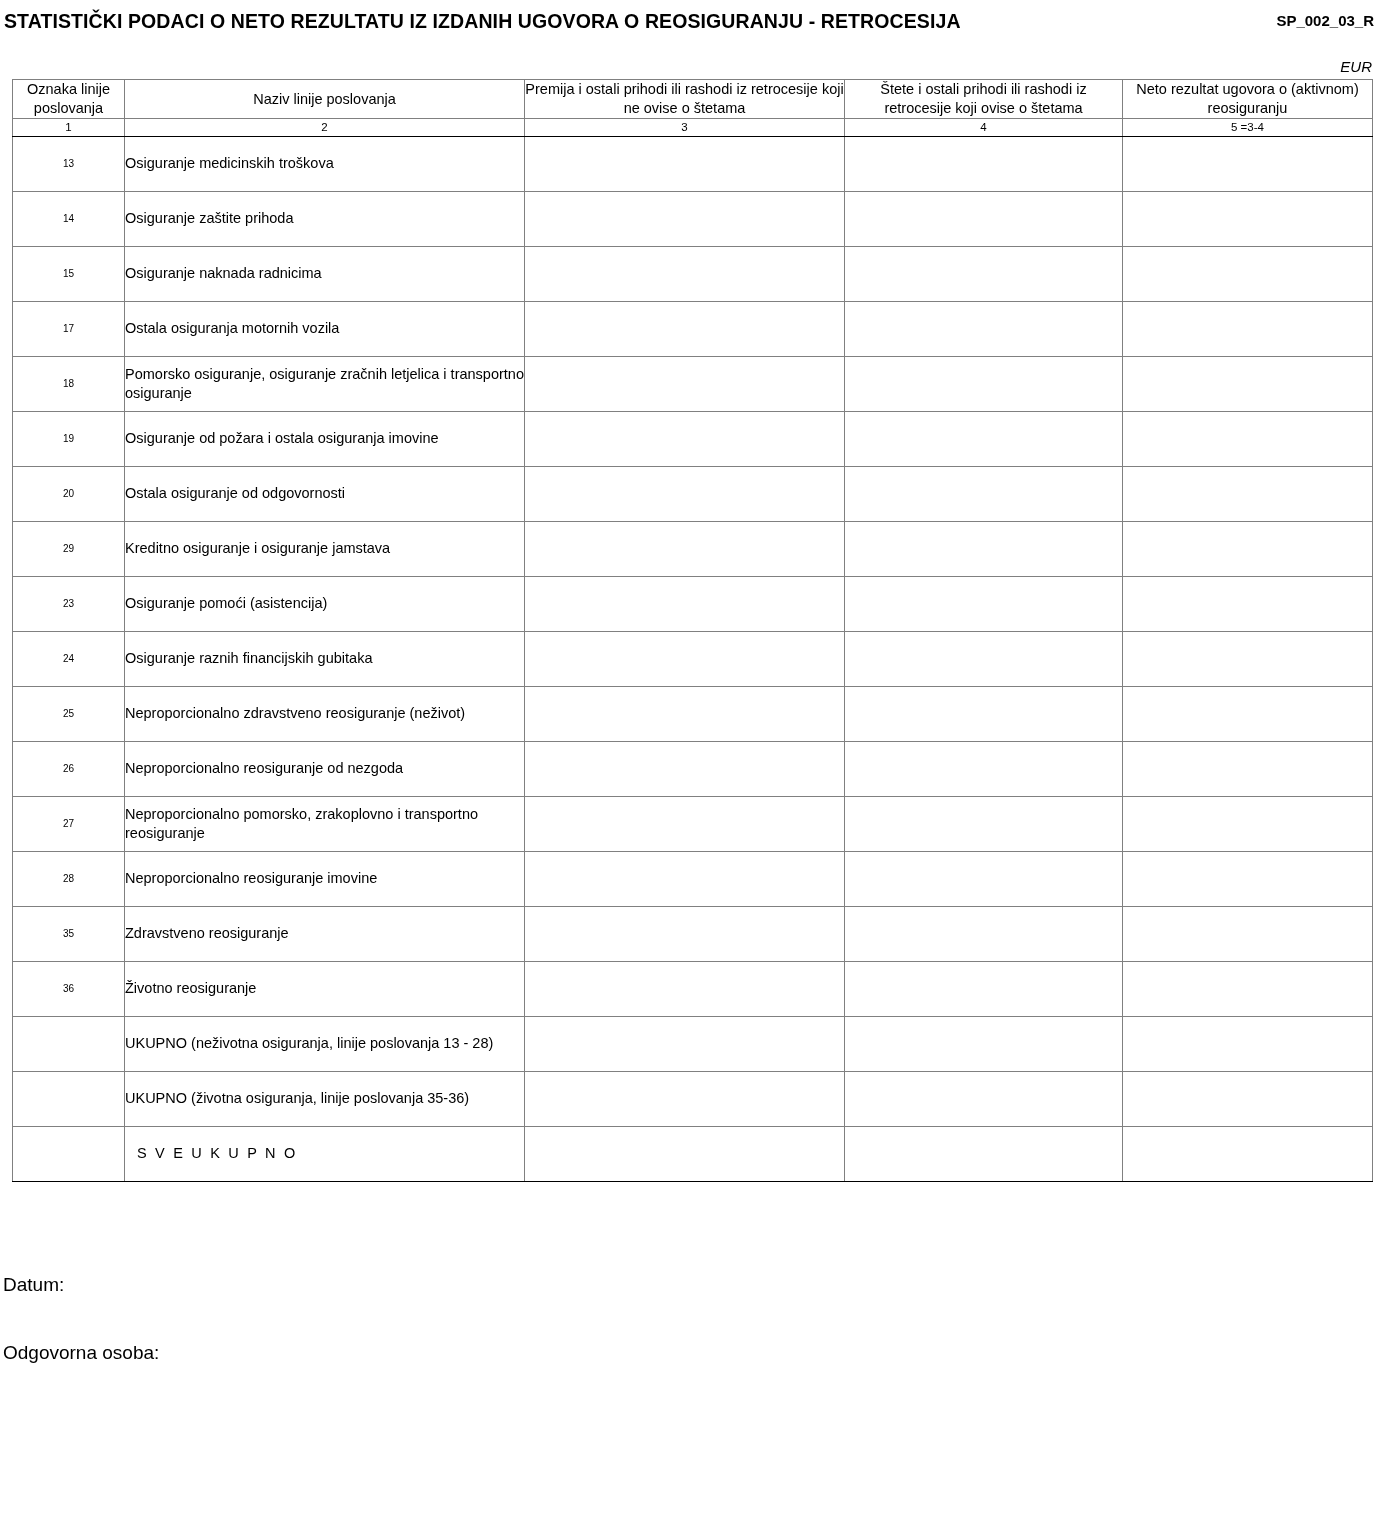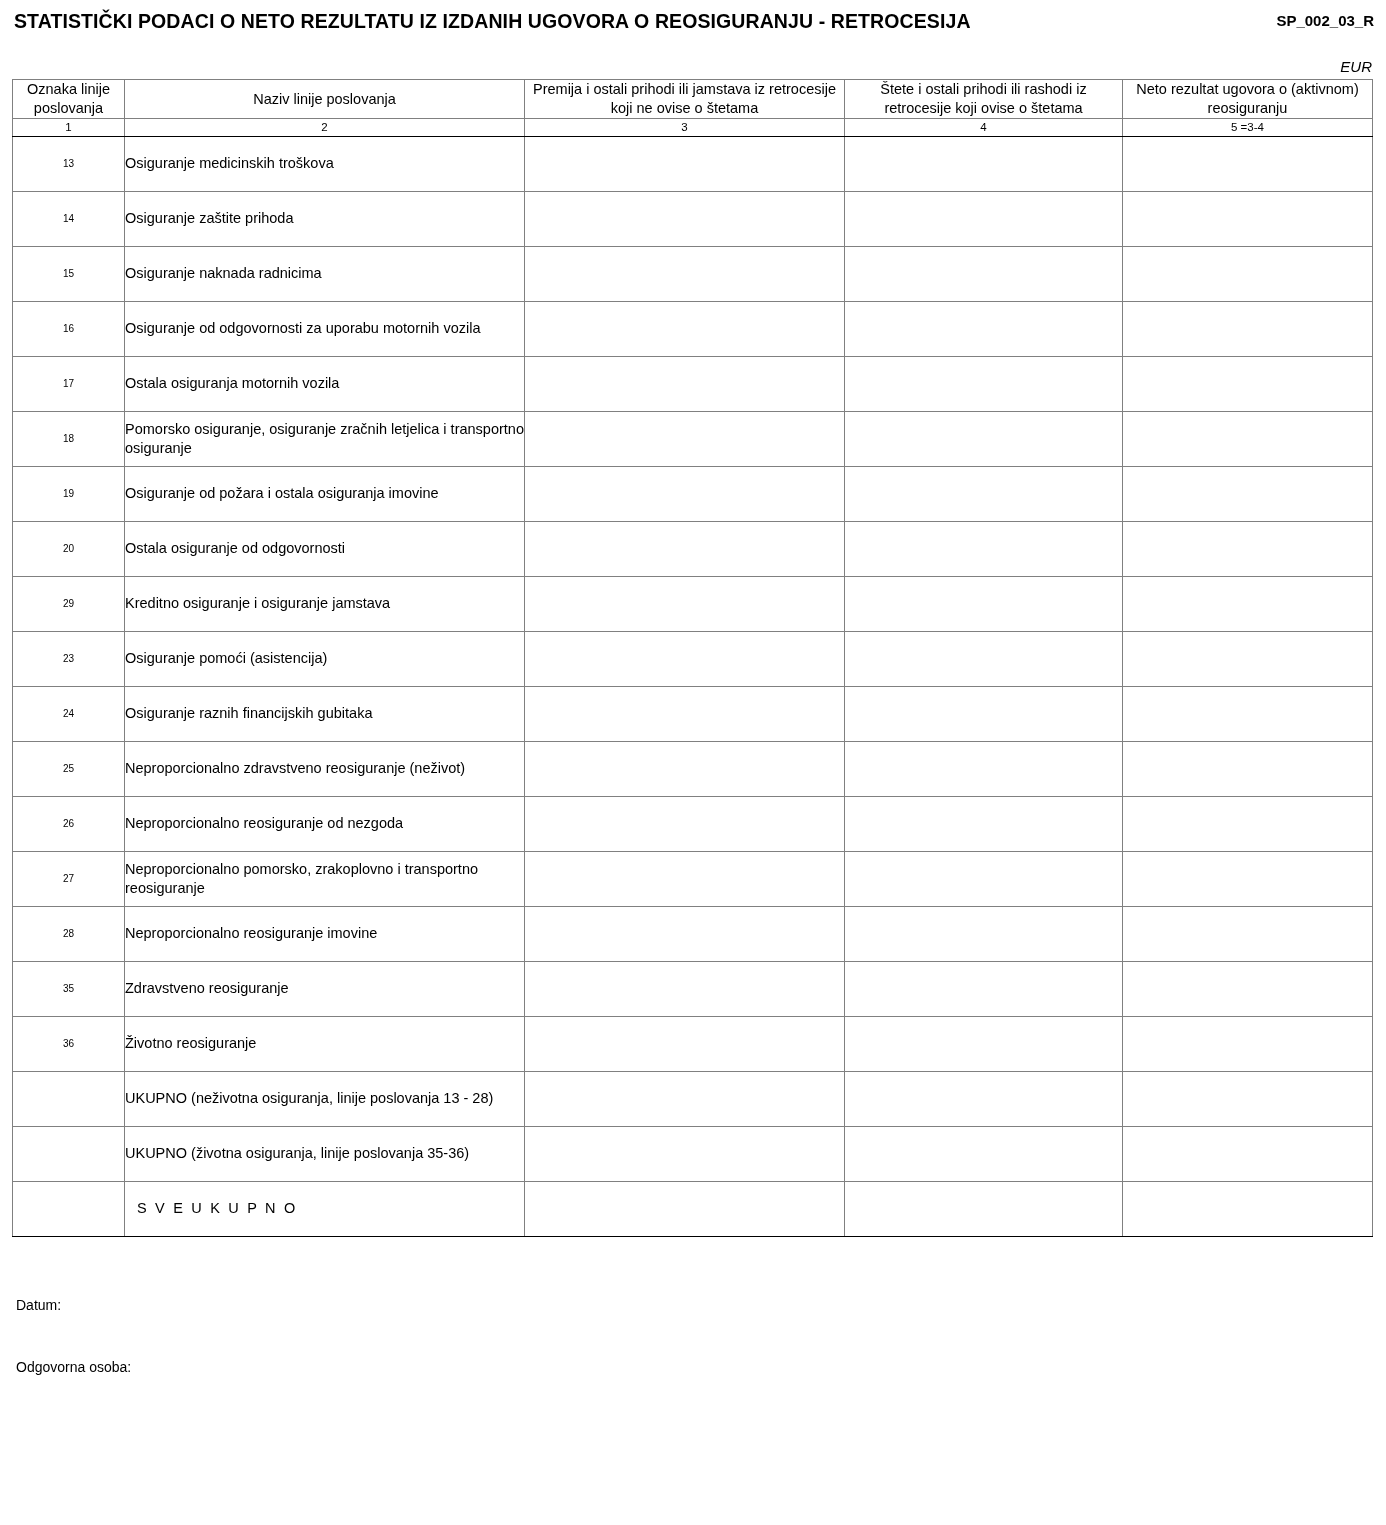--- a/index.html
+++ b/index.html
@@ -19,21 +19,21 @@
     position: relative;
     width: 1386px;
     height: 1525px;
     box-sizing: border-box;
     padding: 0;
   }
   .header-row {
     display: flex;
     align-items: flex-start;
     justify-content: space-between;
-    padding: 10px 8px 0 14px;
+    padding: 10px 8px 0 4px;
     gap: 30px;
   }
   .doc-title {
     font-size: 19.5px;
     font-weight: bold;
     letter-spacing: 0.1px;
     line-height: 1.15;
   }
   .doc-code {
     font-size: 15px;
@@ -108,23 +108,23 @@
   tr.grand td.name {
     font-size: 14.5px;
     letter-spacing: 2.2px;
     padding-left: 12px;
   }
   
   .thick-left { border-left: 1.6px solid #000 !important; }
   tbody tr:last-child td { border-bottom: 1.6px solid #000 !important; margin-top: 15px; }
 
   .footer {
-    margin-top: 60px;
-    padding-left: 16px;
-    font-size: 14px;
+    margin-top: 92px;
+    padding-left: 3px;
+    font-size: 19px;
   }
   .footer div { margin-bottom: 46px; }
 </style>
 </head>
 <body>
 
 <div class="page">
 
   <div class="header-row">
     <div class="doc-title">STATISTIČKI PODACI O NETO REZULTATU IZ IZDANIH UGOVORA O REOSIGURANJU - RETROCESIJA</div>
@@ -138,21 +138,21 @@
       <col class="c1">
         <col class="c2">
         <col class="c3">
         <col class="c4">
         <col class="c5">
     </colgroup>
     <thead>
       <tr>
         <th class="h1">Oznaka linije poslovanja</th>
         <th class="h1 thick-left">Naziv linije poslovanja</th>
-        <th class="h1 thick-left">Premija i ostali prihodi ili jamstava iz retrocesije koji ne ovise o štetama</th>
+        <th class="h1 thick-left">Premija i ostali prihodi ili rashodi iz retrocesije koji ne ovise o štetama</th>
         <th class="h1 thick-left">Štete i ostali prihodi ili rashodi iz retrocesije koji ovise o štetama</th>
         <th class="h1 thick-left">Neto rezultat ugovora o (aktivnom) reosiguranju</th>
       </tr>
       <tr class="numrow">
         <td>1</td>
         <td class="thick-left">2</td>
         <td class="thick-left">3</td>
         <td class="thick-left">4</td>
         <td class="thick-left">5 =3-4</td>
       </tr>
@@ -173,27 +173,20 @@
           <td class="val thick-left"></td>
         </tr>
         <tr>
           <td class="code">15</td>
           <td class="name thick-left">Osiguranje naknada radnicima</td>
           <td class="val thick-left"></td>
           <td class="val thick-left"></td>
           <td class="val thick-left"></td>
         </tr>
         <tr>
-          <td class="code">16</td>
-          <td class="name thick-left">Osiguranje od odgovornosti za uporabu motornih vozila</td>
-          <td class="val thick-left"></td>
-          <td class="val thick-left"></td>
-          <td class="val thick-left"></td>
-        </tr>
-        <tr>
           <td class="code">17</td>
           <td class="name thick-left">Ostala osiguranja motornih vozila</td>
           <td class="val thick-left"></td>
           <td class="val thick-left"></td>
           <td class="val thick-left"></td>
         </tr>
         <tr>
           <td class="code">18</td>
           <td class="name thick-left">Pomorsko osiguranje, osiguranje zračnih letjelica i transportno osiguranje</td>
           <td class="val thick-left"></td>

